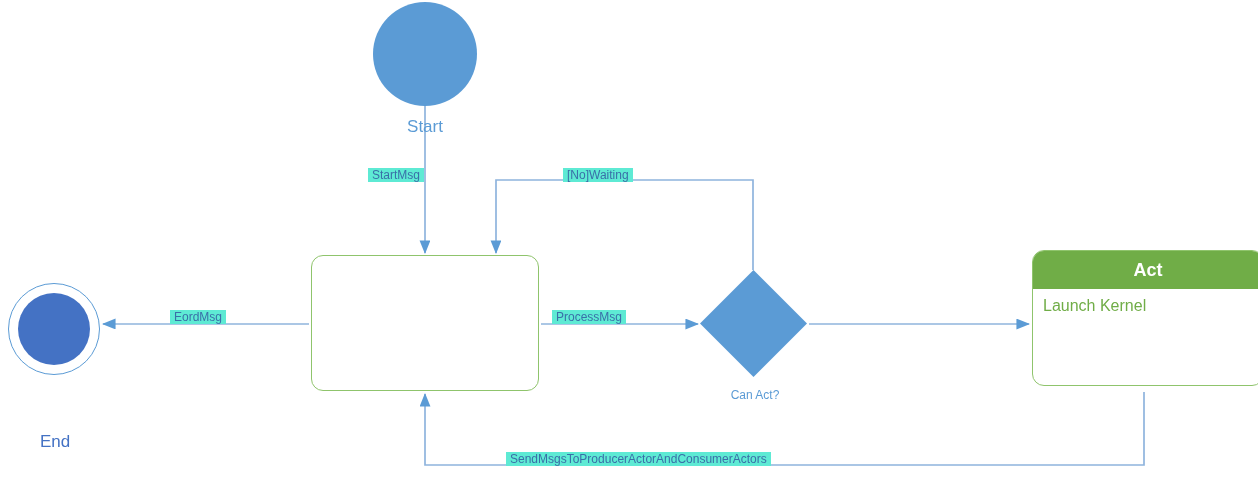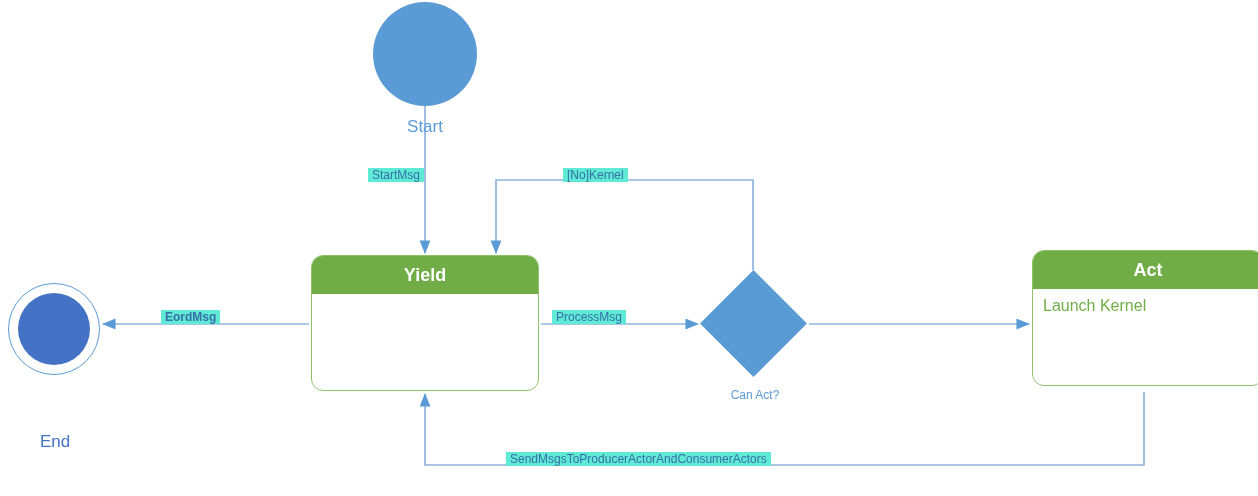--- a/index.html
+++ b/index.html
@@ -140,21 +140,21 @@
   .edge-label {
     position: absolute;
     color: #3A6FA8;
     font-size: 12px;
     background: #5eead4;
     padding: 0 4px;
     white-space: nowrap;
   }
   #lbl-startmsg  { left: 368px;  top: 168px; }
   #lbl-nowaiting { left: 563px;  top: 168px; }
-  #lbl-eordmsg   { left: 161px;  top: 310px; font-weight: bold; }
+  #lbl-eordmsg   { left: 170px;  top: 310px; }
   #lbl-processmsg{ left: 552px;  top: 310px; }
   #lbl-actuntilfail { left: 826px; top: 310px; }
   #lbl-sendmsgs  { left: 506px;  top: 452px; }
 </style>
 </head>
 <body>
 
 <div id="canvas">
 
   <svg id="edges" viewBox="0 0 1258 496" xmlns="http://www.w3.org/2000/svg">
@@ -182,33 +182,32 @@
 
   <div class="node start-circle"></div>
   <div class="start-label">Start</div>
 
   <div class="node end-outer">
     <div class="end-inner"></div>
   </div>
   <div class="end-label">End</div>
 
   <div class="node state-box" id="node-yield">
-    <div class="state-header">Yield</div>
     <div class="state-body"></div>
   </div>
 
   <div class="node state-box" id="node-act">
     <div class="state-header">Act</div>
     <div class="state-body">Launch Kernel</div>
   </div>
 
   <div class="node diamond">
     <div class="diamond-shape"></div>
   </div>
   <div class="diamond-label">Can Act?</div>
 
   <div class="edge-label" id="lbl-startmsg">StartMsg</div>
-  <div class="edge-label" id="lbl-nowaiting">[No]Kernel</div>
+  <div class="edge-label" id="lbl-nowaiting">[No]Waiting</div>
   <div class="edge-label" id="lbl-eordmsg">EordMsg</div>
   <div class="edge-label" id="lbl-processmsg">ProcessMsg</div>
   <div class="edge-label" id="lbl-sendmsgs">SendMsgsToProducerActorAndConsumerActors</div>
 
 </div>
 
 </body></html>

